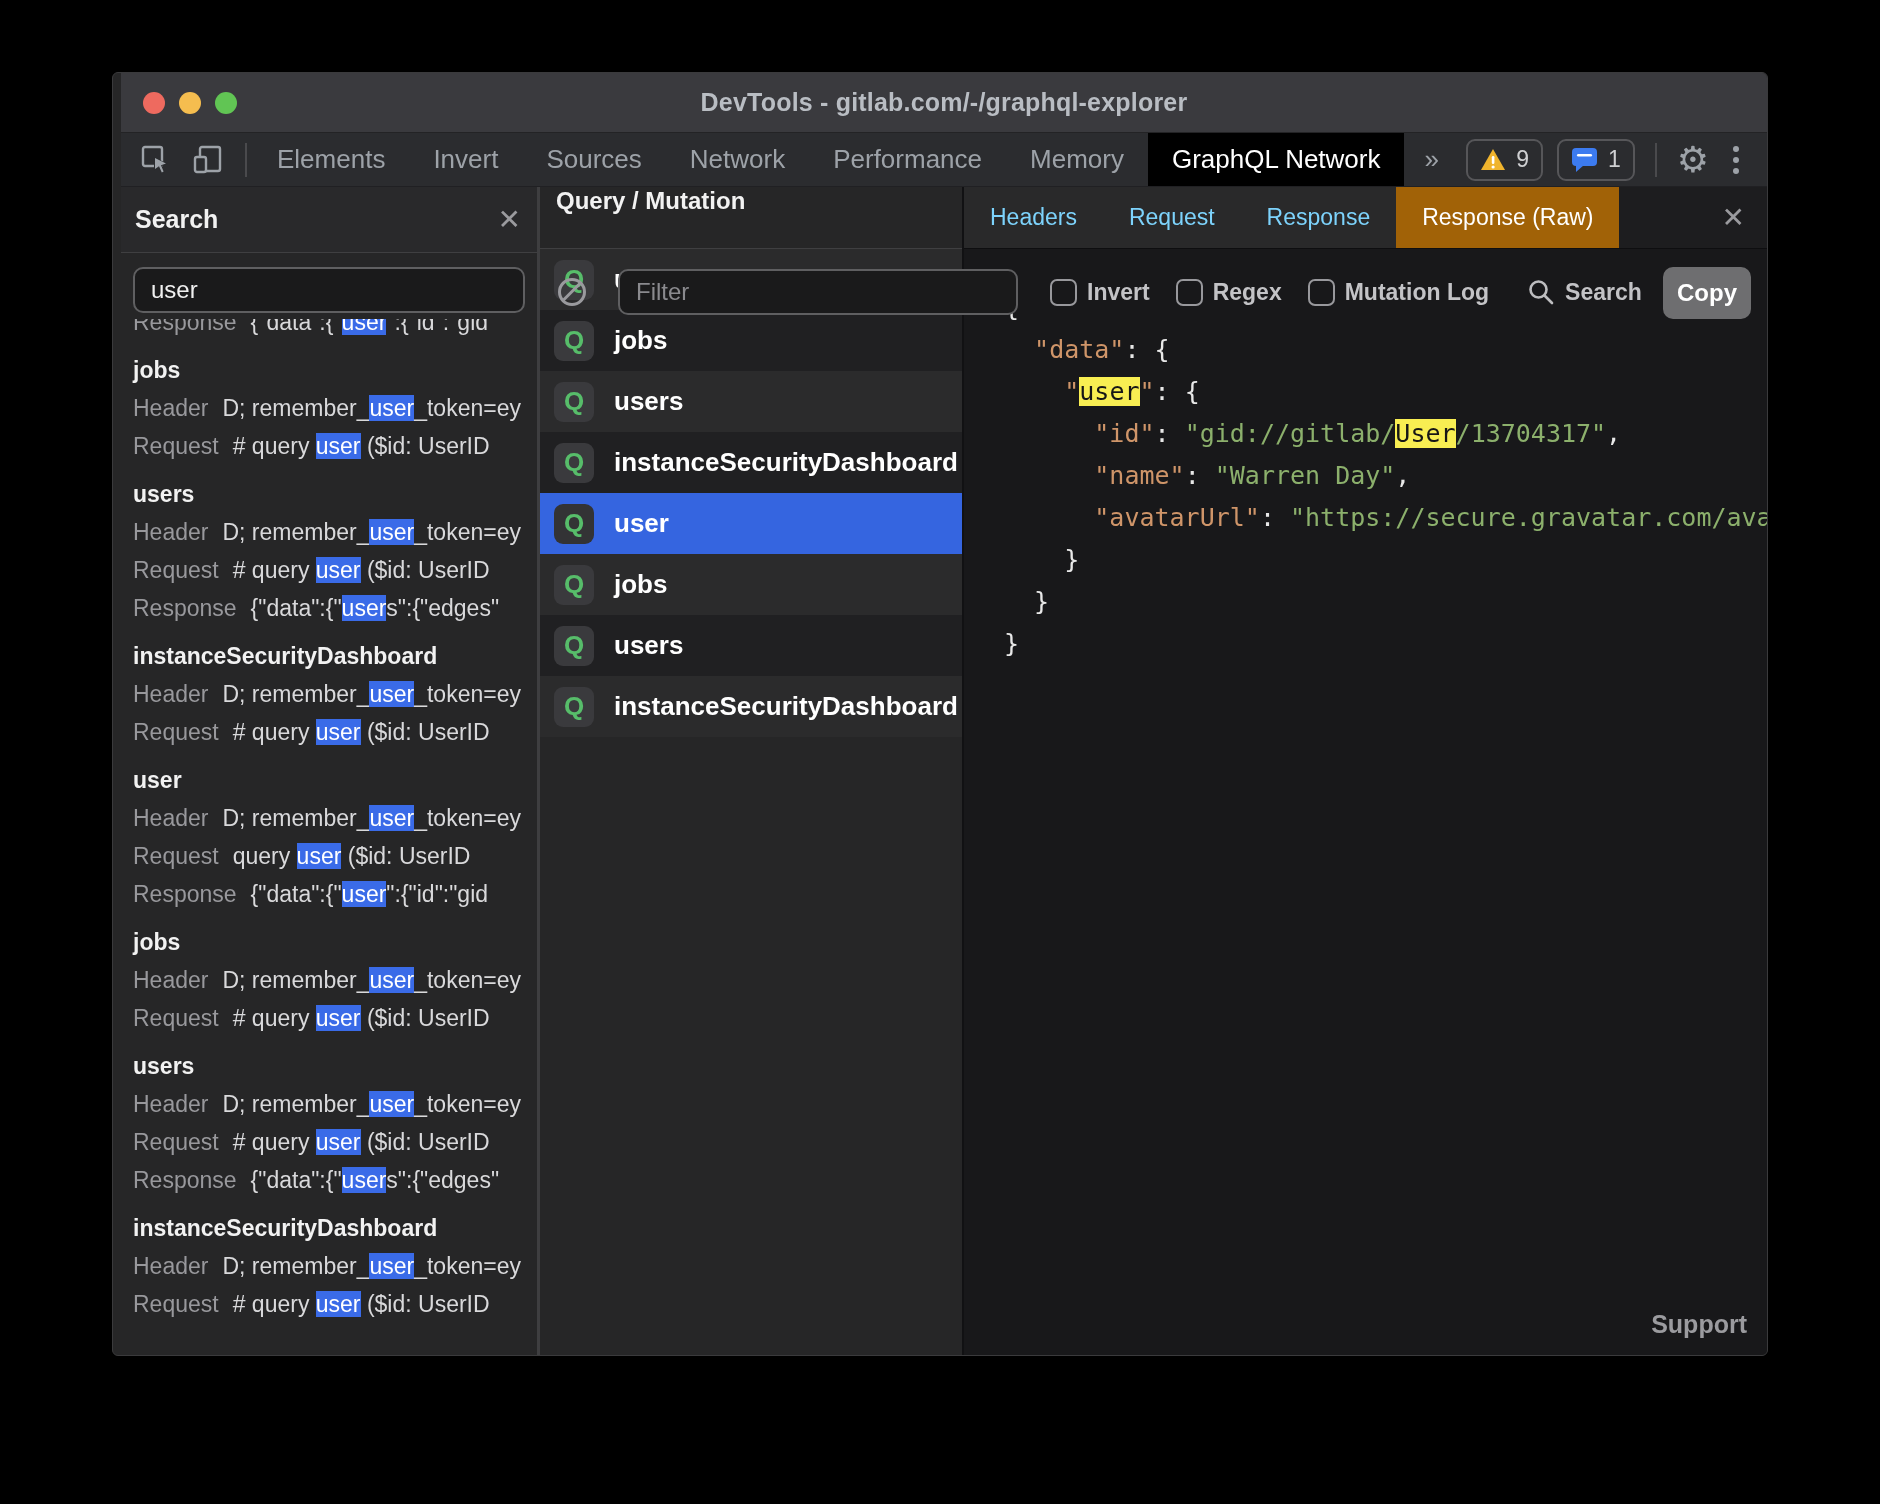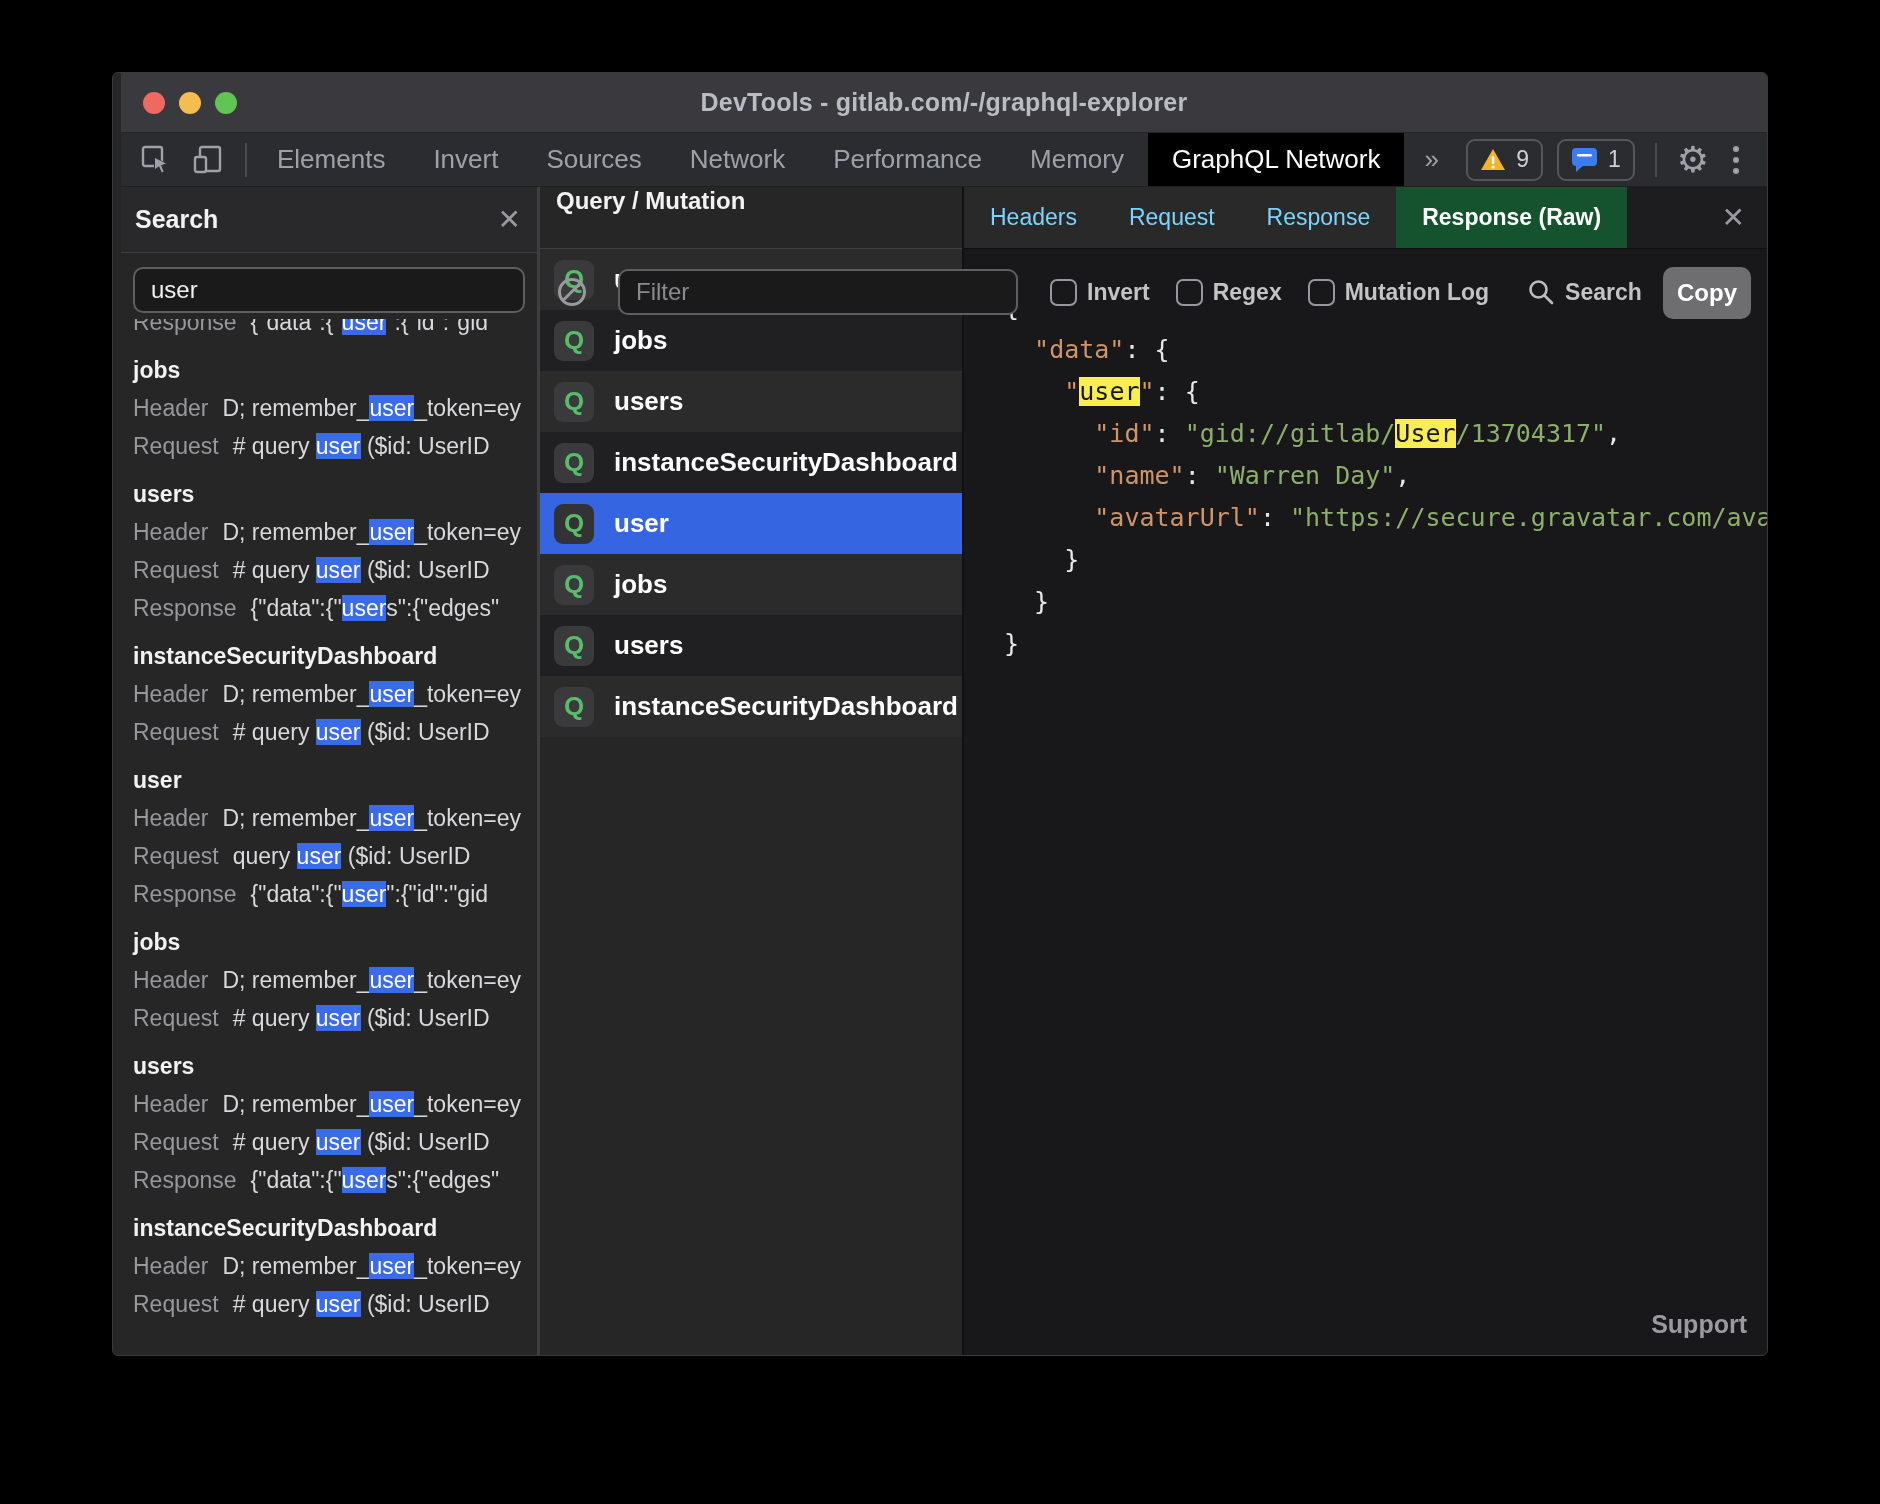--- a/index.html
+++ b/index.html
@@ -77,21 +77,21 @@
              color:#57bd6a; font-size:26px; font-weight:bold; }
   .query-row.selected .q-badge { background:#333335; }
   .query-row .qlabel { color:#fff; font-size:26px; font-weight:bold; white-space:nowrap; }
 
   
   .detail-panel { flex:1 1 auto; display:flex; flex-direction:column; min-width:0; background:#18181a; }
   .detail-tabs { height:62px; flex:0 0 auto; display:flex; align-items:stretch; background:#1d1d1f;
                  border-bottom:1px solid #0e0e10; }
   .dtabs-group { display:flex; align-items:stretch; background:#29292a; }
   .dtab { display:flex; align-items:center; padding:0 26px; color:#7dd3fc; font-size:23px; white-space:nowrap; }
-  .dtab.active { background:#14532d; color:#fff; font-weight:bold; }
+  .dtab.active { background:#a16207; color:#fff; font-weight:normal; }
   .detail-tabs .spacer { flex:1 1 auto; }
   .detail-tabs .x-icon { align-self:center; padding-right:22px; }
 
   .detail-content { flex:1 1 auto; position:relative; overflow:hidden; padding:38px 0 0 40px; }
   .copy-btn { position:absolute; top:18px; right:16px; width:88px; height:52px; background:#6e6e70;
               border:none; border-radius:10px; color:#fff; font-size:24px; font-weight:bold;
               font-family:"Liberation Sans",sans-serif; }
   .json { font-family:"DejaVu Sans Mono", monospace; font-size:25px; line-height:42px; white-space:pre; }
   .jp { color:#e8e8e8; } .jk { color:#cf9569; } .js { color:#8cb06c; }
   .jh { background:#f8ee52; color:#161616; }

